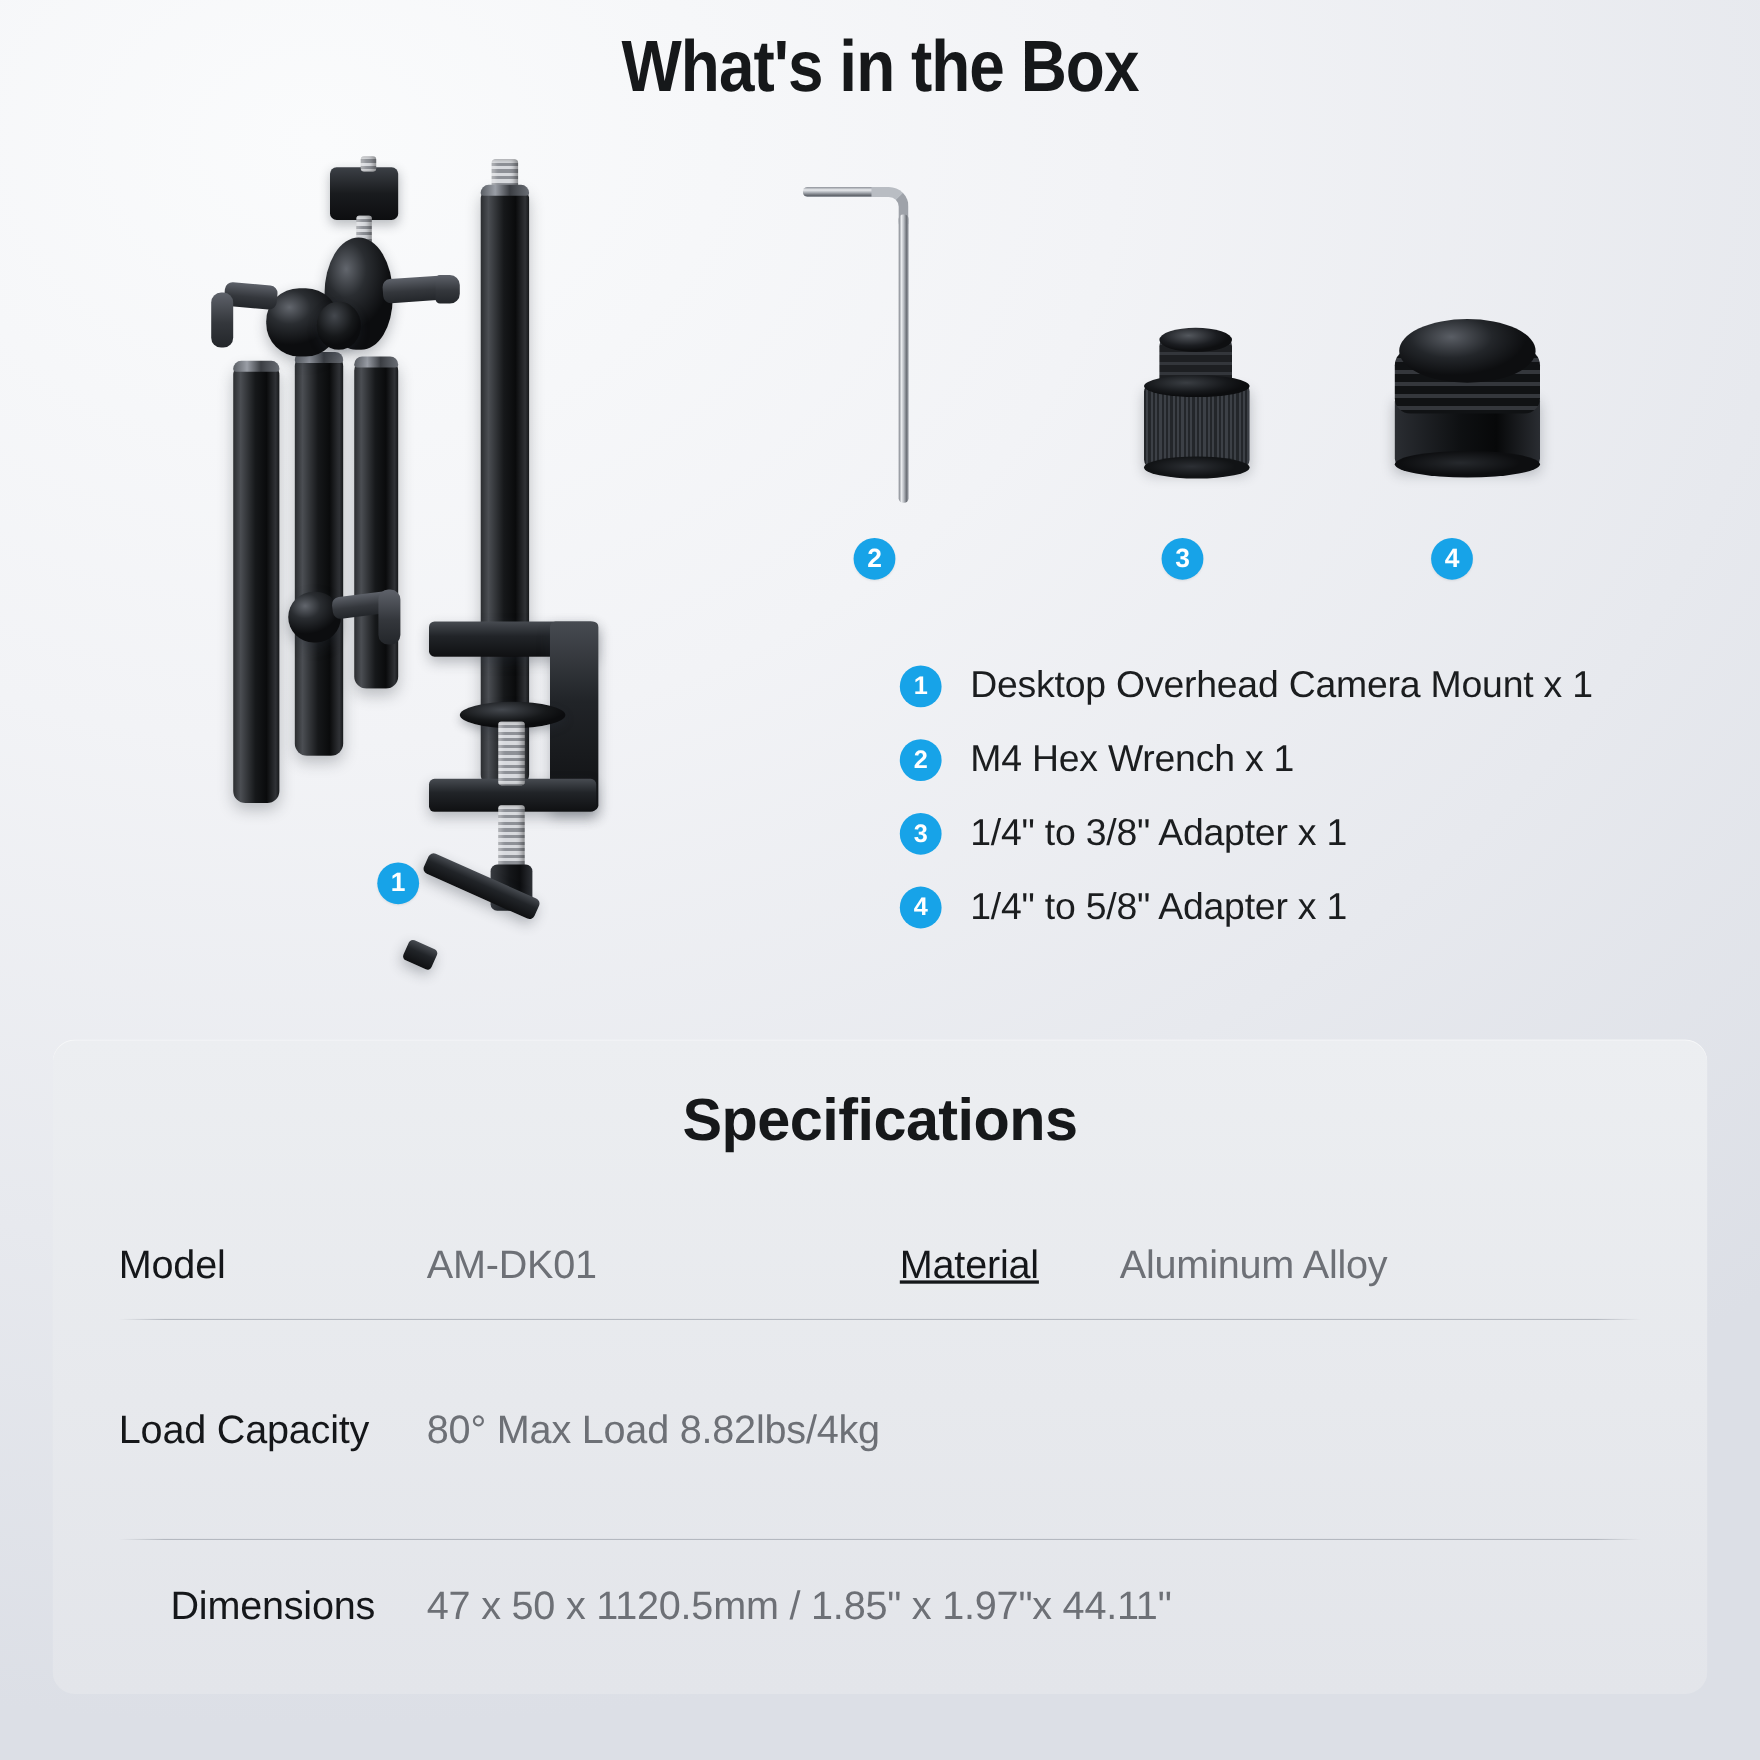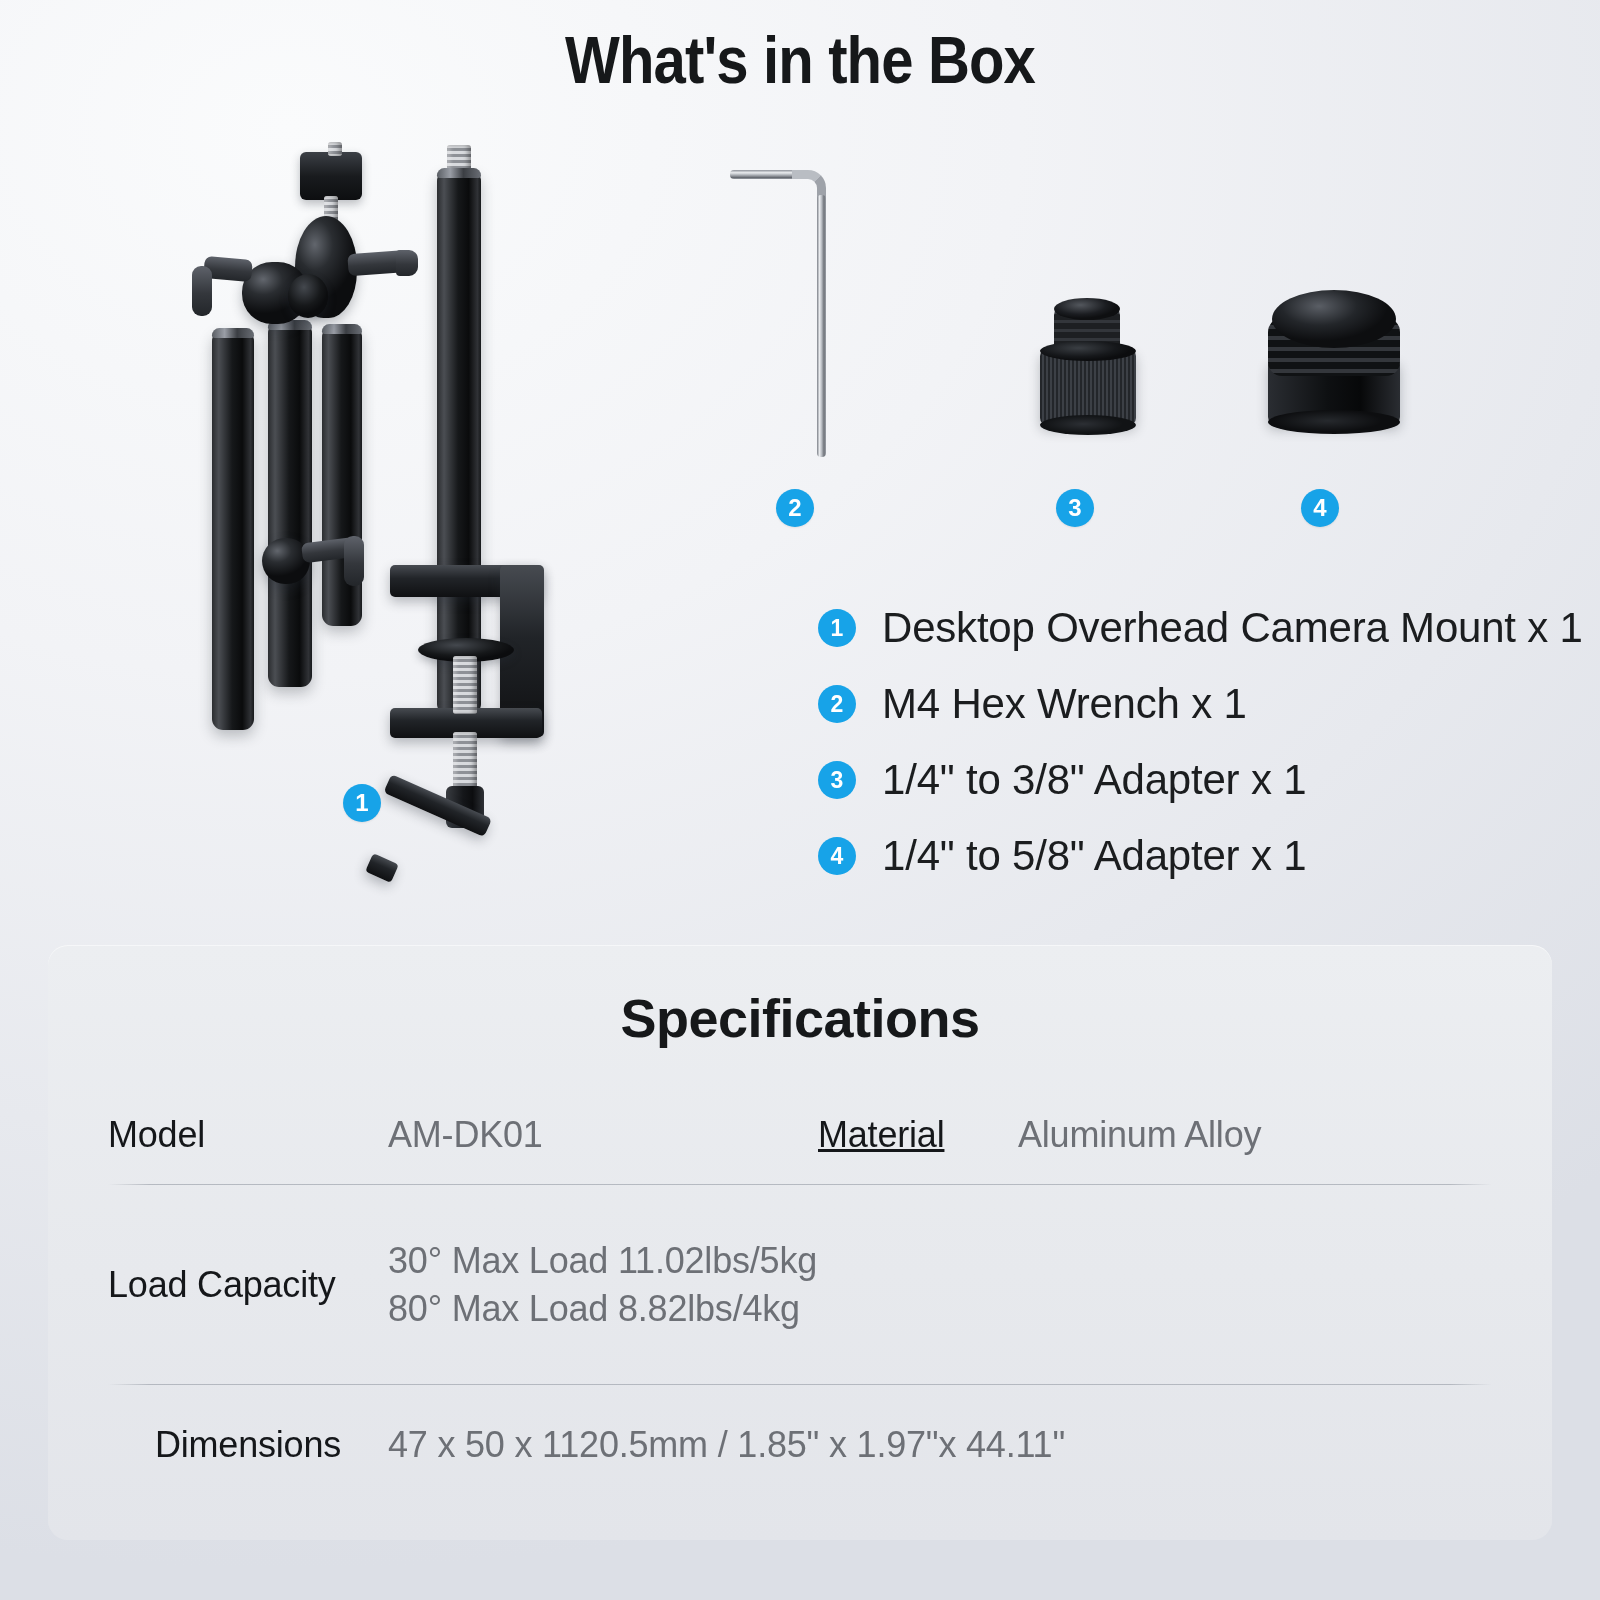--- a/index.html
+++ b/index.html
@@ -40,38 +40,38 @@
   .legend-row:last-child{margin-bottom:0;}
   .legend-badge{
     width:38px;height:38px;border-radius:50%;
     background:#17a3e8;color:#fff;
     font-size:23px;font-weight:700;
     display:flex;align-items:center;justify-content:center;
     flex:0 0 auto;line-height:1;
   }
   .legend-label{
     margin-left:26px;
-    font-size:42px;color:#1b1d1f;
+    font-size:34px;color:#1b1d1f;
     white-space:nowrap;
     letter-spacing:-.2px;
   }
   
   .spec-panel{
     position:absolute;left:48px;top:945px;width:1504px;height:595px;
     border-radius:20px;
     background:linear-gradient(180deg,#eceef1 0%,#e7e9ed 55%,#e3e5ea 100%);
     box-shadow:0 1px 0 rgba(255,255,255,.55) inset;
   }
   .spec-title{
     text-align:center;margin-top:42px;
     font-size:54px;font-weight:700;color:#16181a;
     letter-spacing:-.5px;
   }
   .spec-table{
-    position:absolute;left:42px;right:42px;top:140px;
+    position:absolute;left:42px;right:42px;top:155px;
   }
   .spec-row{
     display:flex;align-items:center;position:relative;
     padding:0 18px;
   }
   .spec-row .divider{
     position:absolute;left:18px;right:18px;bottom:0;height:1px;
     background:linear-gradient(90deg,rgba(150,155,165,.0) 0%,rgba(140,146,156,.55) 3%,rgba(140,146,156,.55) 97%,rgba(150,155,165,0) 100%);
   }
   .row-model{height:100px;}
@@ -294,21 +294,20 @@
         <div class="sp-key k1">Model</div>
         <div class="sp-val v1">AM-DK01</div>
         <div class="sp-key k2">Material</div>
         <div class="sp-val">Aluminum Alloy</div>
         <div class="divider"></div>
       </div>
 
       <div class="spec-row row-load">
         <div class="sp-key k1">Load Capacity</div>
         <div class="load-lines">
-          <div>30° Max Load 11.02lbs/5kg</div>
           <div>80° Max Load 8.82lbs/4kg</div>
         </div>
         <div class="divider"></div>
       </div>
 
       <div class="spec-row row-dim">
         <div class="sp-key k1">Dimensions</div>
         <div class="sp-val">47 x 50 x 1120.5mm / 1.85" x 1.97"x 44.11"</div>
       </div>
 

